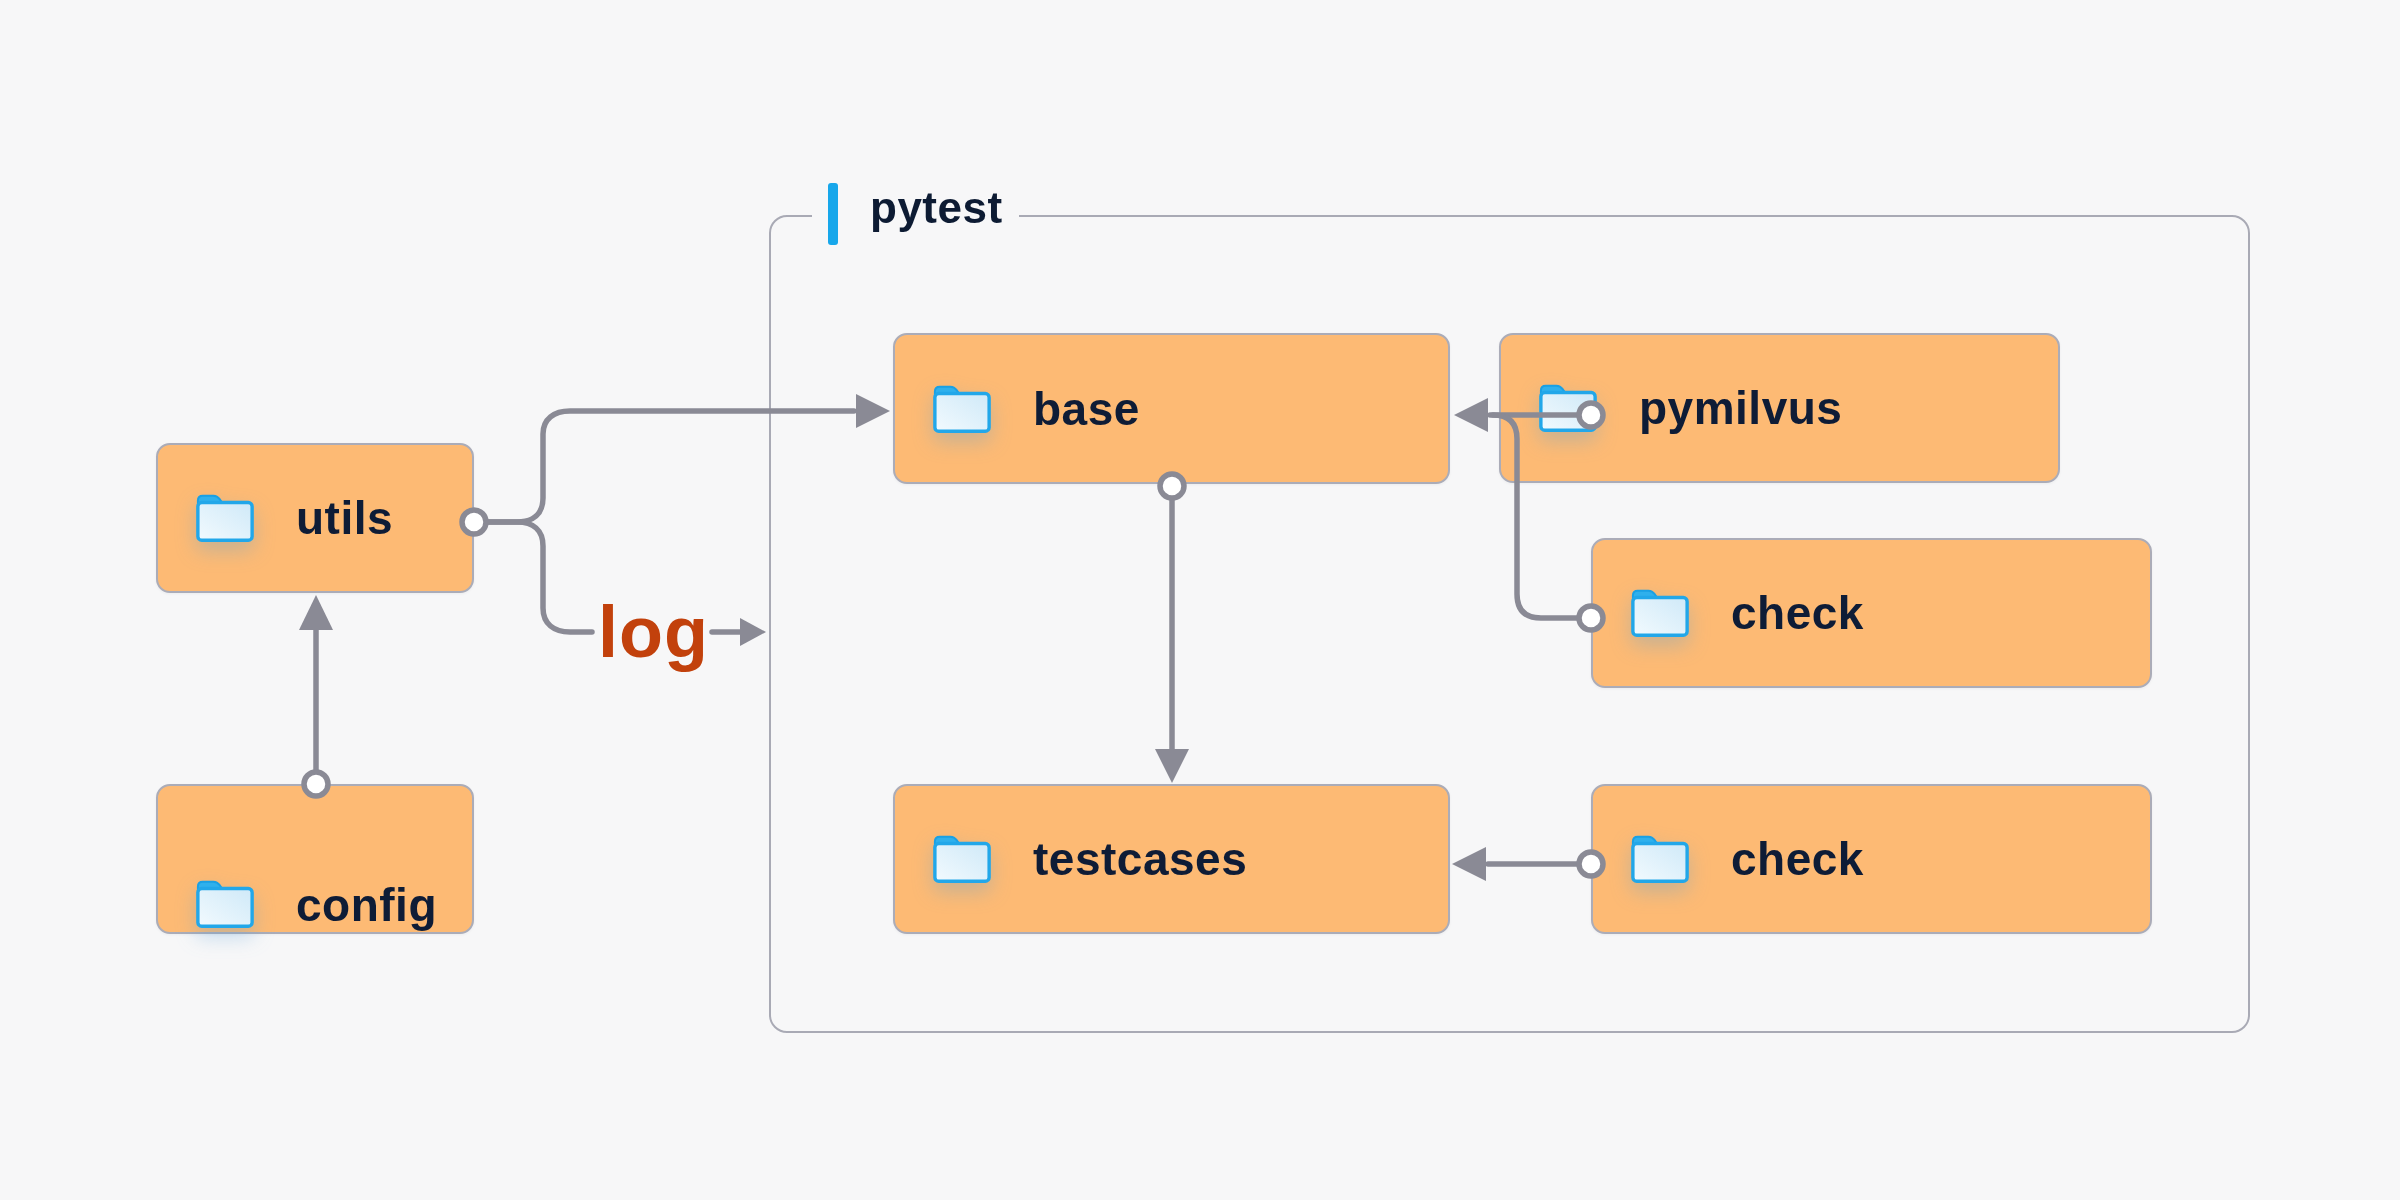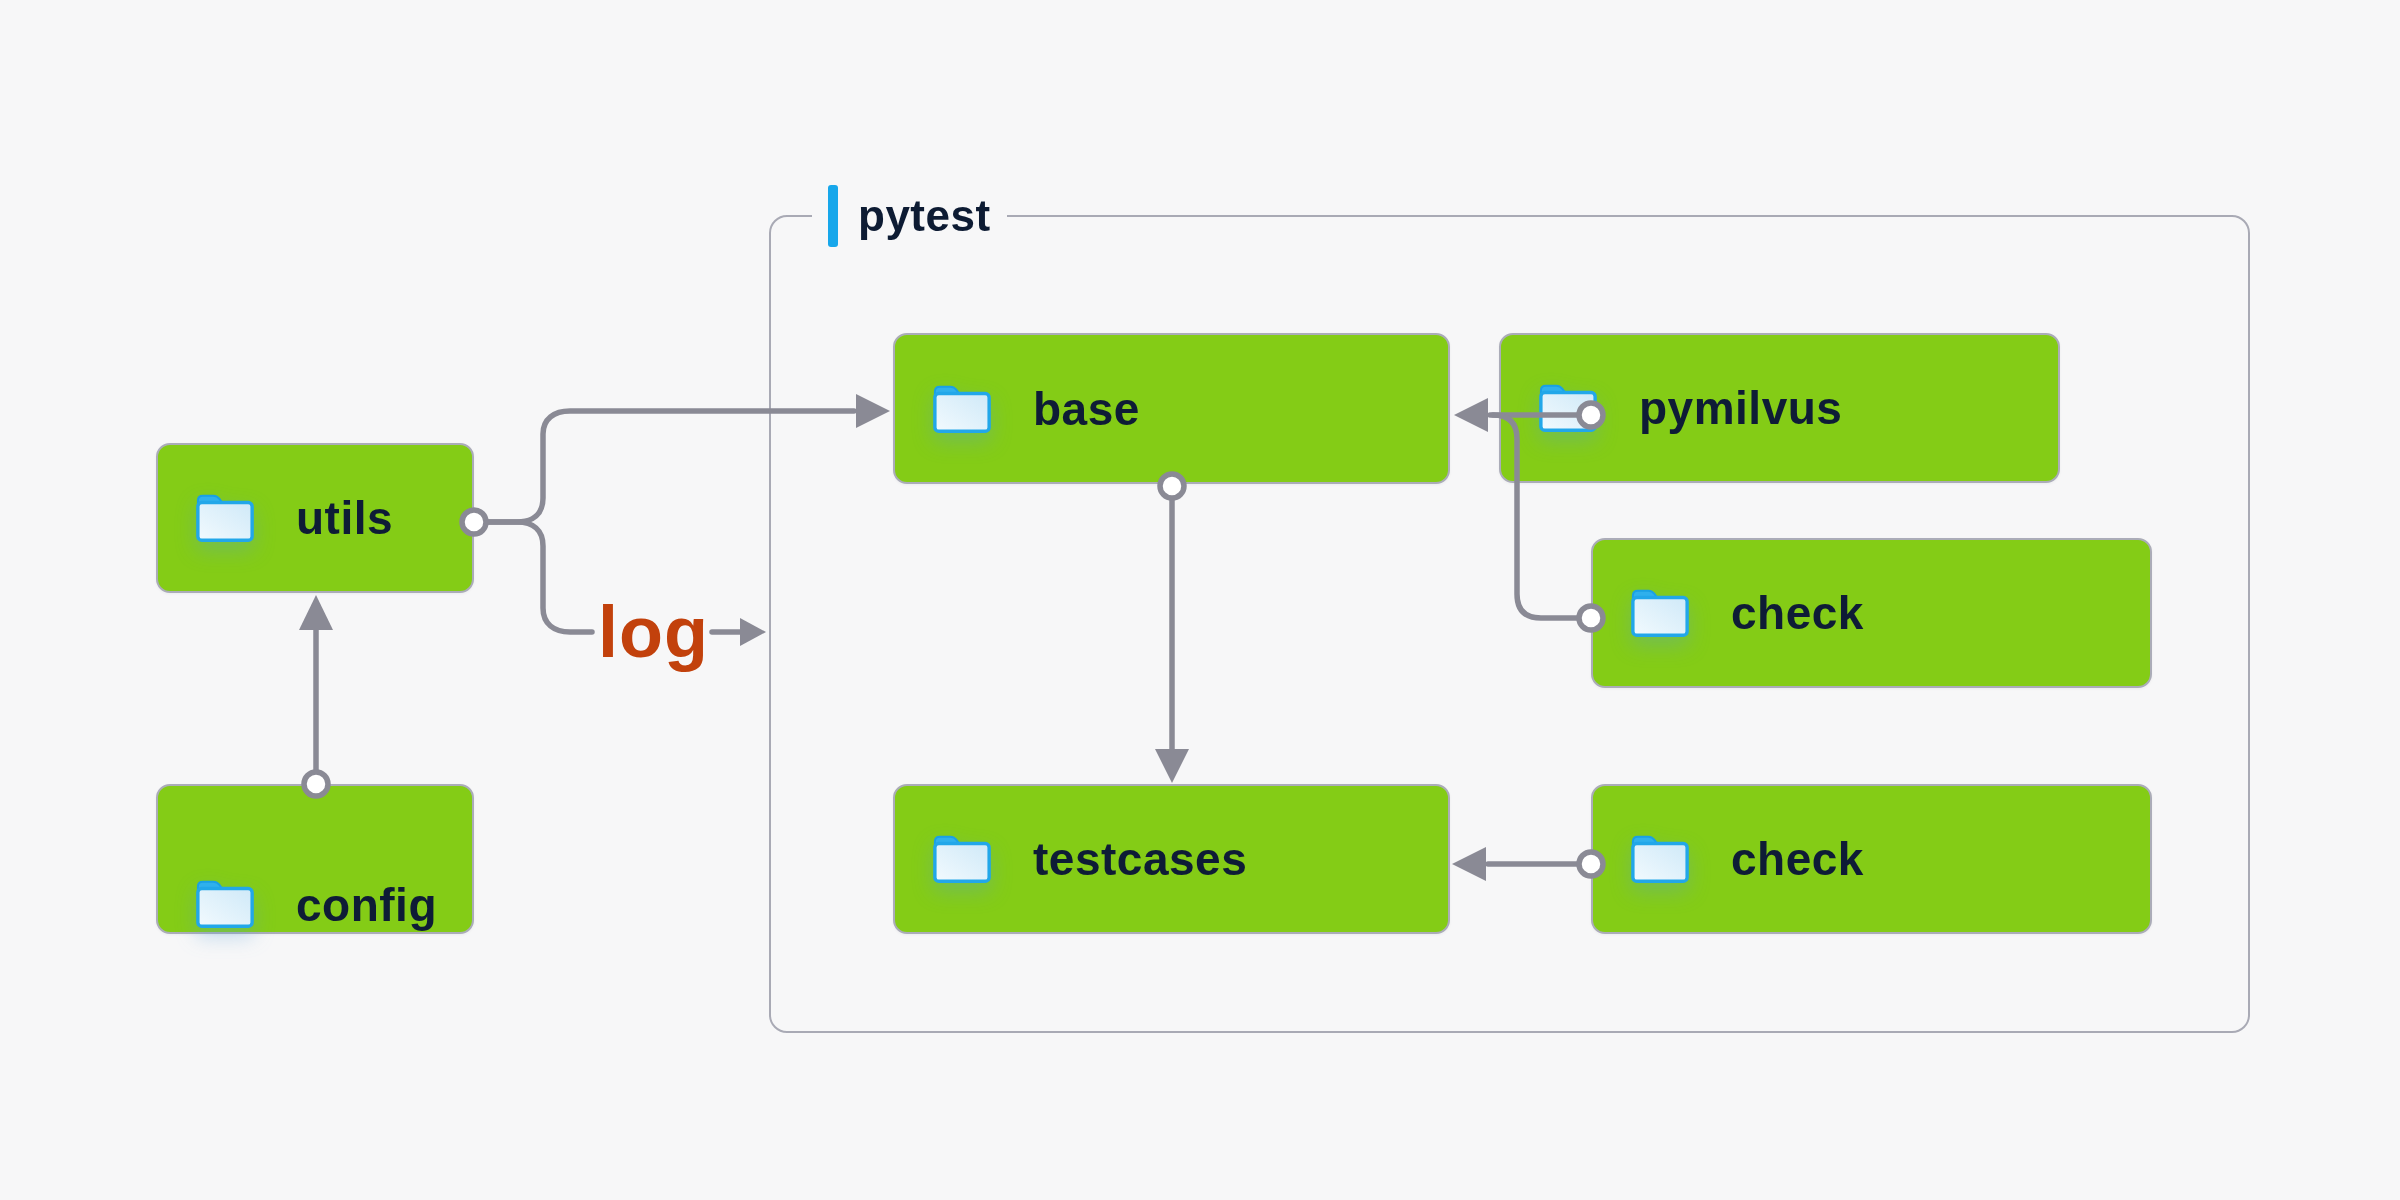--- a/index.html
+++ b/index.html
@@ -15,38 +15,38 @@
   
   .group-box{
     position:absolute;
     border:2.5px solid #a9aab5;
     border-radius:18px;
     background:transparent;
     z-index:1;
   }
   .group-label{
     position:absolute;
-    display:flex;align-items:center;gap:20px;
+    display:flex;gap:32px;
     background:#f7f7f8;
     padding:0 16px;
     height:66px;
     z-index:2;
   }
   .group-label .bar{
     width:10px;height:62px;border-radius:3px;
     background:#17a7eb;
   }
   .group-label .txt{
     font-size:44px;font-weight:700;color:#0d1b33;letter-spacing:.5px;
   }
 
   
   .node{
     position:absolute;
-    background:#84cc16;
+    background:#fdba74;
     border:2.5px solid #abacb8;
     border-radius:14px;
     display:flex;align-items:center;
     padding-left:36px;
     box-sizing:border-box;
     z-index:3;
     box-shadow:0 1px 3px rgba(20,30,60,0.05);
   }
   .node .label{
     font-size:46px;font-weight:700;color:#0e1c36;

